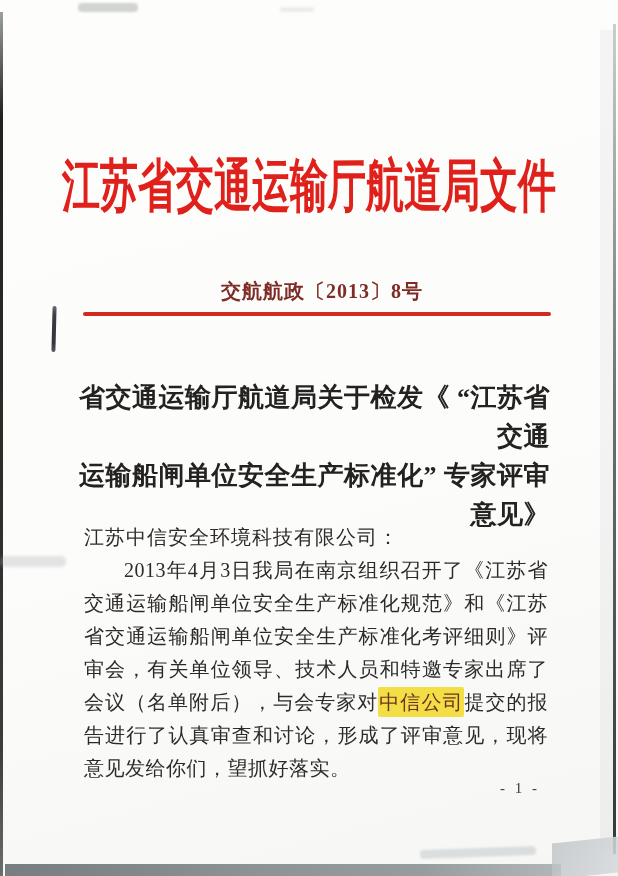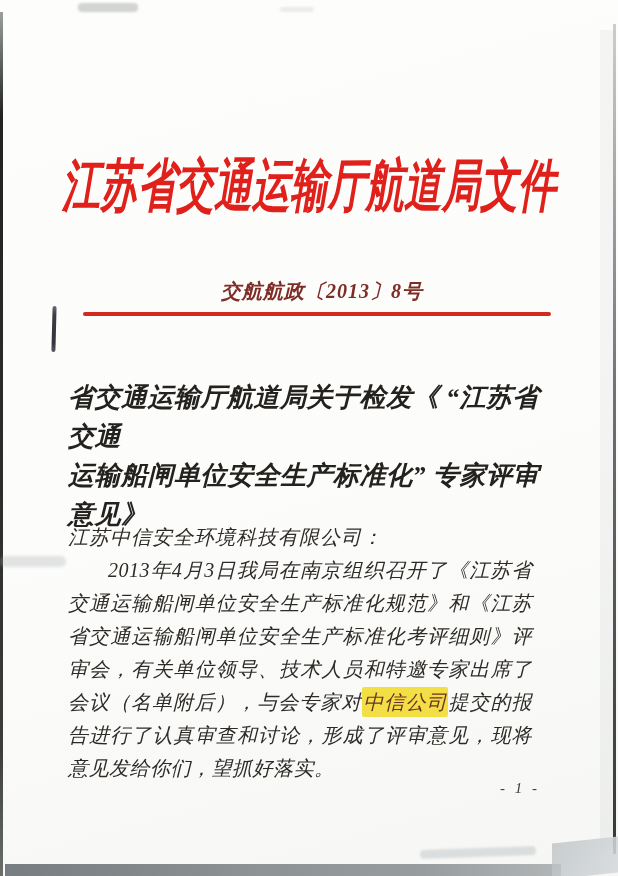--- a/index.html
+++ b/index.html
@@ -15,21 +15,20 @@
   html,body{width:618px;height:876px;}
   body{
     font-family:"Liberation Serif","DejaVu Serif",serif;
     background:#fff;
   }
   .page{
     position:relative;
     width:618px;height:876px;
     background:linear-gradient(165deg,#fdfdfc 0%,var(--page-bg) 55%,#f6f7f5 100%);
     overflow:hidden;
-    font-style:italic;
   }
   
   .edge-left{
     position:absolute;left:0;top:12px;width:3px;height:864px;
     background:linear-gradient(to bottom,#9aa09e 0%,#20231f 12%,#2b2e2a 55%,#3a3d39 85%,#6a6f6b 100%);
   }
   .edge-right{
     position:absolute;left:613px;top:24px;width:3px;height:830px;
     background:linear-gradient(to bottom,#c2c6c4 0%,#55585a 45%,#2a2c2d 80%,#141516 100%);
     opacity:.85;
@@ -91,28 +90,28 @@
     letter-spacing:1px;
     margin-left:13px;
   }
   .red-rule{
     position:absolute;left:83px;top:312px;width:468px;height:4px;
     background:var(--rule-red);
     border-radius:2px;
   }
   .doc-title{
     position:absolute;left:68px;top:378px;width:482px;
-    text-align:left;
+    text-align:right;
     color:#24221f;
     font-size:26px;font-weight:bold;
     line-height:39px;
     letter-spacing:0.5px;
   }
   .body-block{
-    position:absolute;left:68px;top:521px;width:464px;
+    position:absolute;left:84px;top:521px;width:464px;
     color:var(--body-text);
     font-size:20px;line-height:33px;
     text-align:justify;
   }
   .salutation{letter-spacing:1px;}
   .para{text-indent:2em;letter-spacing:0.5px;}
   .para mark{
     background:var(--highlight);
     color:var(--highlight-text);
     padding:4px 1px;

